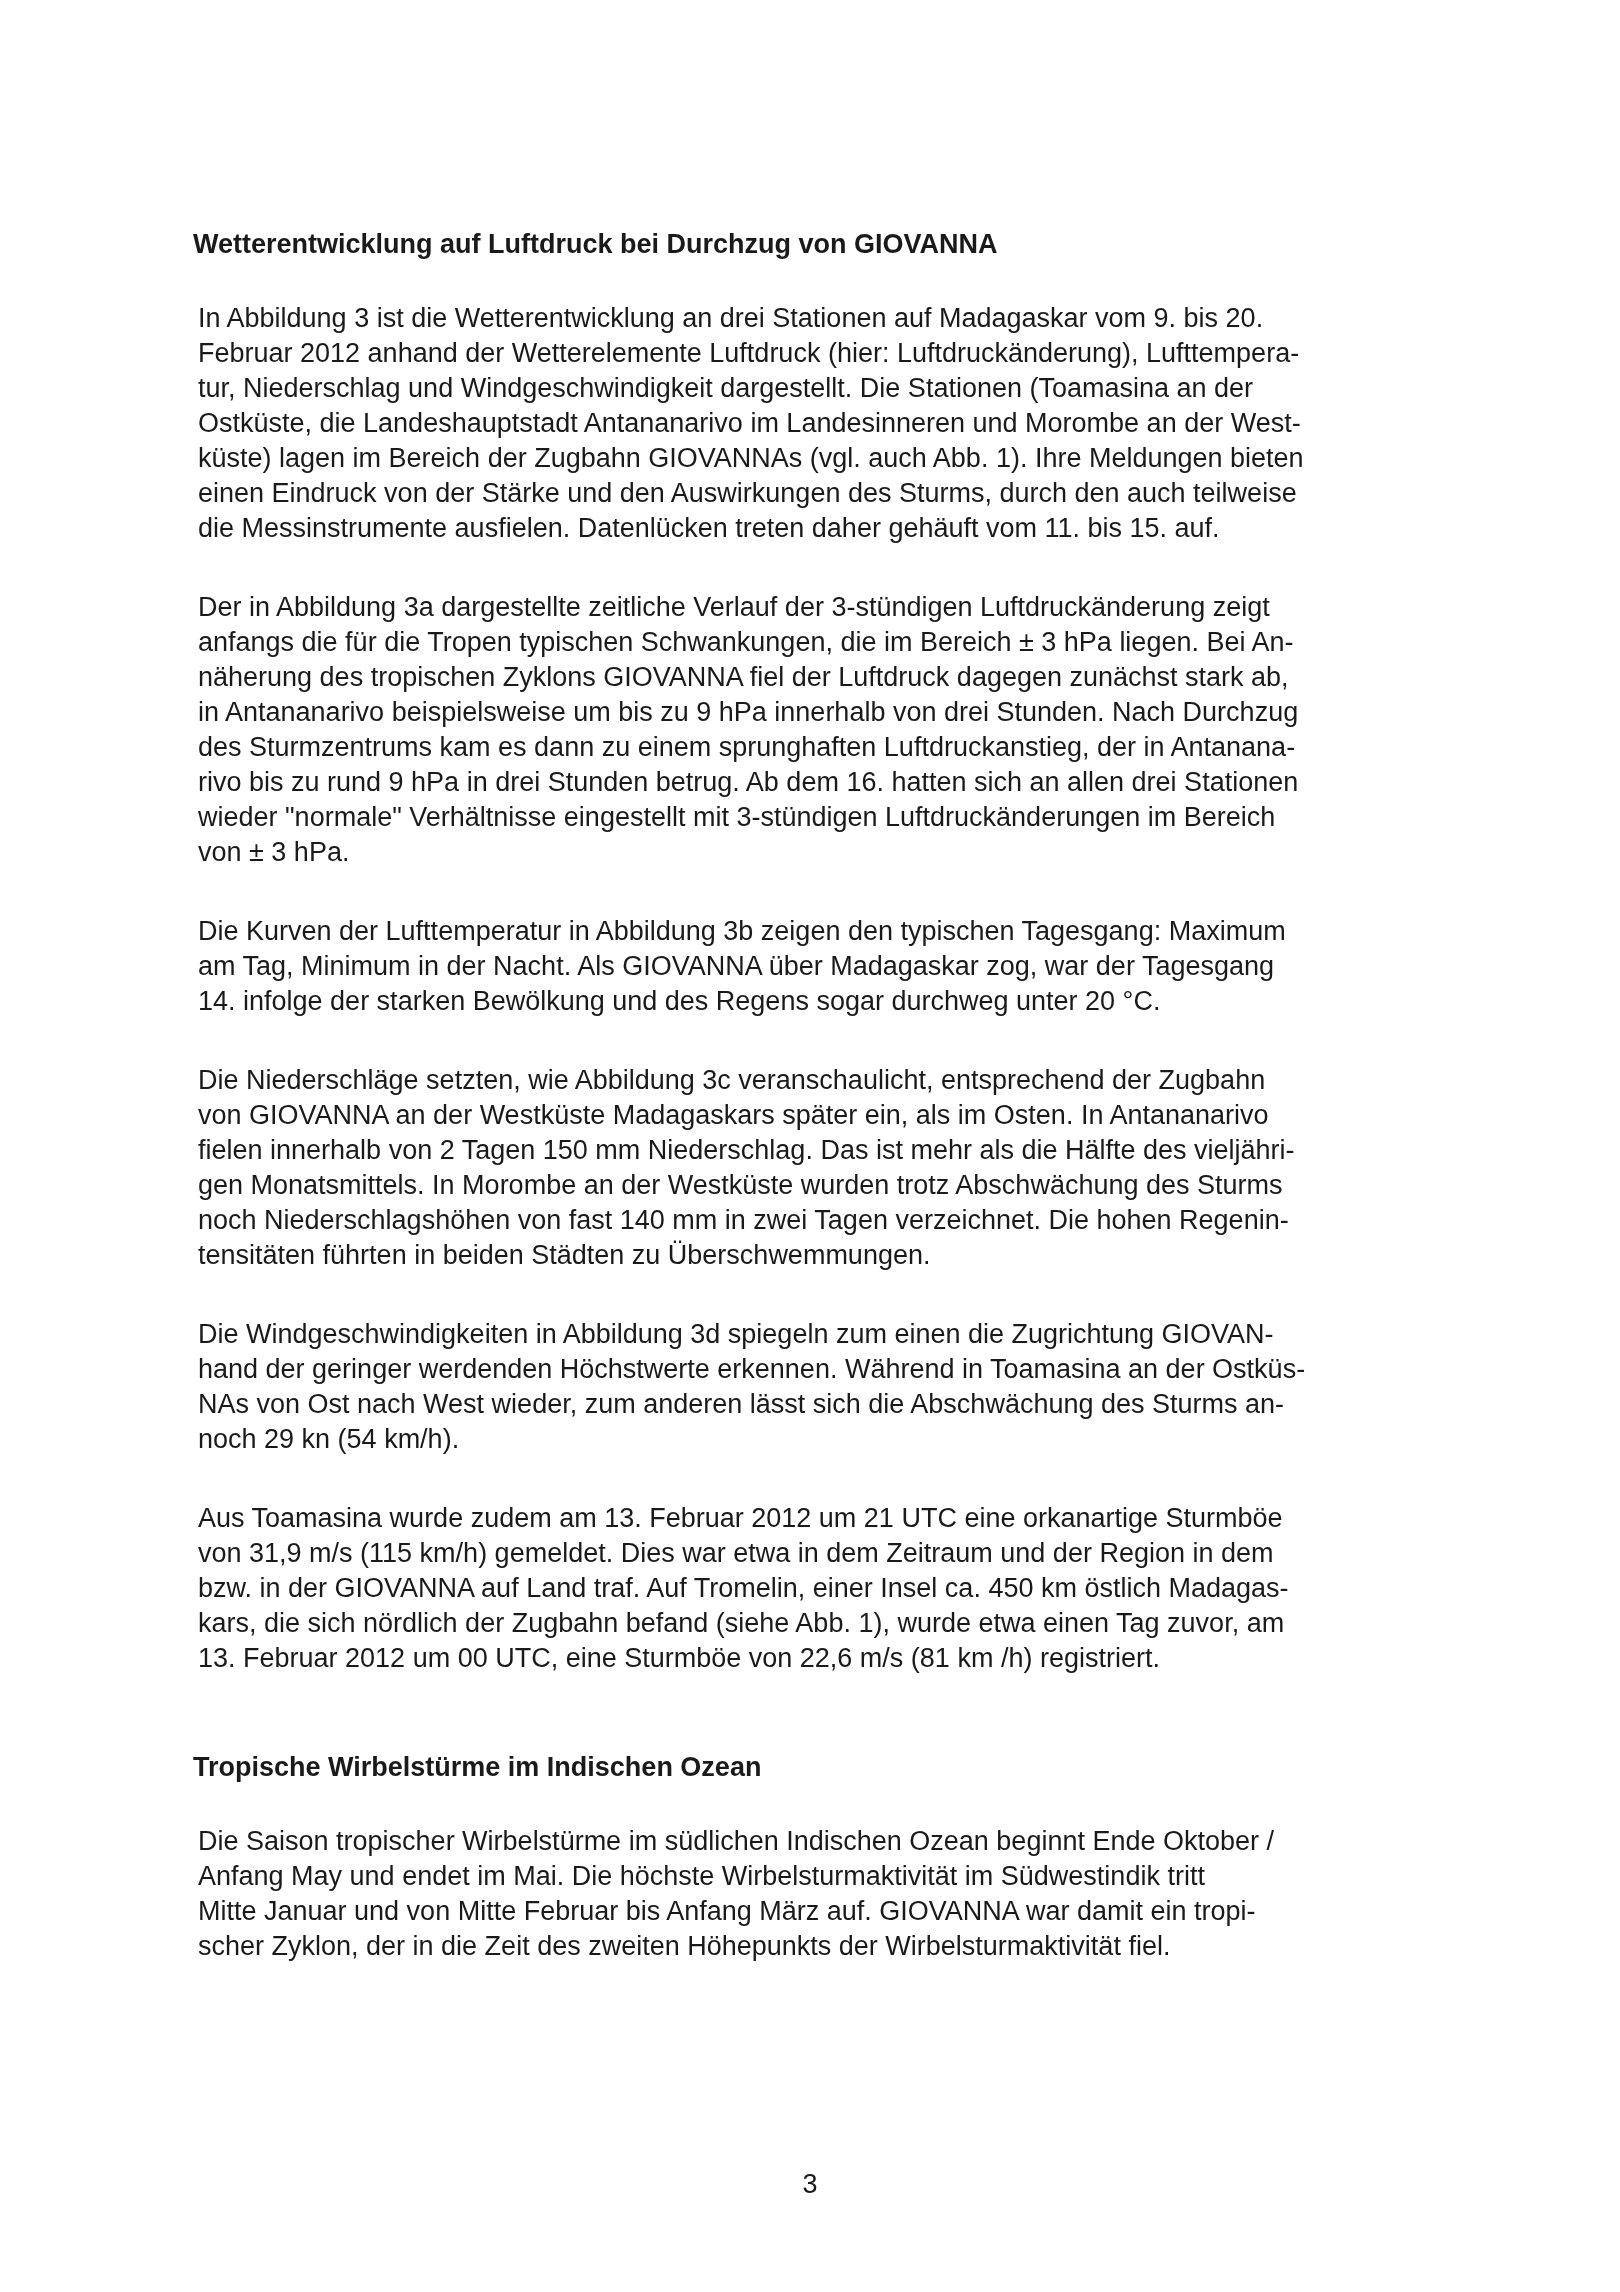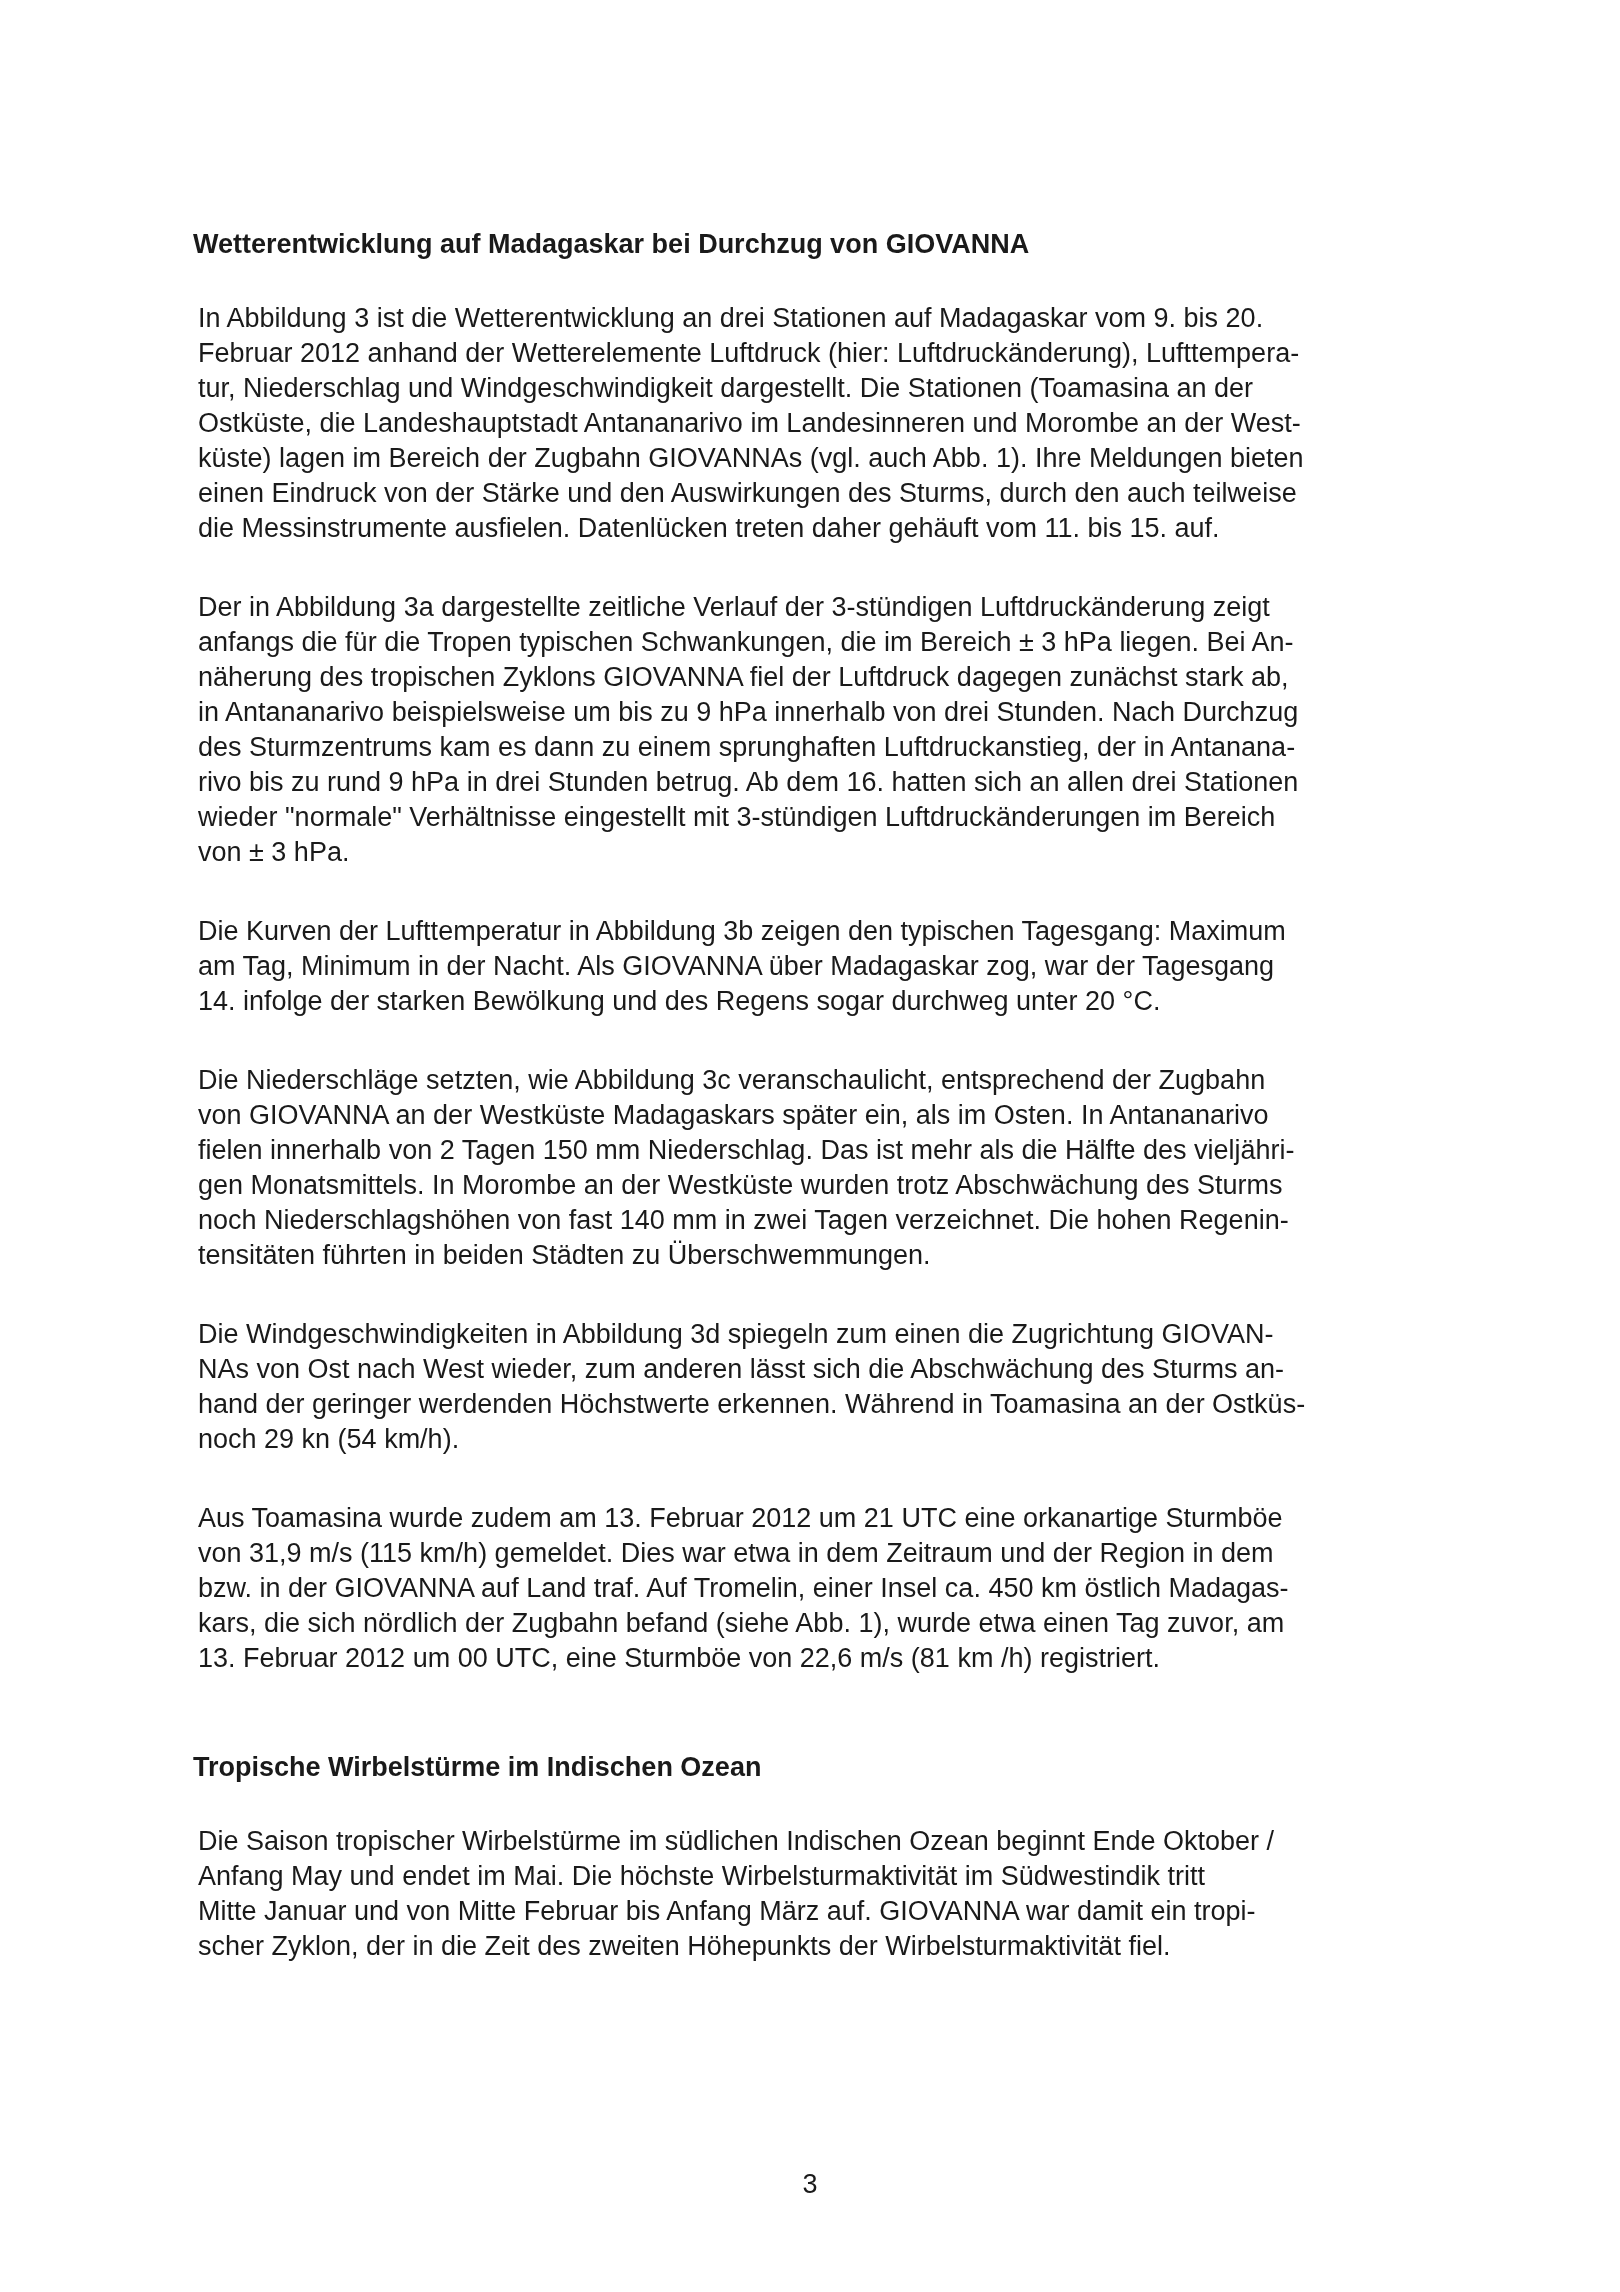--- a/index.html
+++ b/index.html
@@ -12,21 +12,21 @@
   .gap-p { height: 34px; }
   .gap-big { height: 69px; }
   .line { display: block; white-space: nowrap; }
   .pagenum { position: absolute; left: 0; width: 1620px; top: 2169px; text-align: center;
              font-size: 27px; }
 </style>
 </head>
 <body>
 
 <div class="page">
-  <h2>Wetterentwicklung auf Madagaskar bei Durchzug von GIOVANNA</h2>
+  <h2>Wetterentwicklung auf Luftdruck bei Durchzug von GIOVANNA</h2>
   <div class="gap-h"></div>
 
   <p>
     <span class="line">In Abbildung 3 ist die Wetterentwicklung an drei Stationen auf Madagaskar vom 9. bis 20.</span>
     <span class="line">Februar 2012 anhand der Wetterelemente Luftdruck (hier: Luftdruckänderung), Lufttempera-</span>
     <span class="line">tur, Niederschlag und Windgeschwindigkeit dargestellt. Die Stationen (Toamasina an der</span>
     <span class="line">Ostküste, die Landeshauptstadt Antananarivo im Landesinneren und Morombe an der West-</span>
     <span class="line">küste) lagen im Bereich der Zugbahn GIOVANNAs (vgl. auch Abb. 1). Ihre Meldungen bieten</span>
     <span class="line">einen Eindruck von der Stärke und den Auswirkungen des Sturms, durch den auch teilweise</span>
     <span class="line">die Messinstrumente ausfielen. Datenlücken treten daher gehäuft vom 11. bis 15. auf.</span>
@@ -57,22 +57,22 @@
     <span class="line">von GIOVANNA an der Westküste Madagaskars später ein, als im Osten. In Antananarivo</span>
     <span class="line">fielen innerhalb von 2 Tagen 150 mm Niederschlag. Das ist mehr als die Hälfte des vieljähri-</span>
     <span class="line">gen Monatsmittels. In Morombe an der Westküste wurden trotz Abschwächung des Sturms</span>
     <span class="line">noch Niederschlagshöhen von fast 140 mm in zwei Tagen verzeichnet. Die hohen Regenin-</span>
     <span class="line">tensitäten führten in beiden Städten zu Überschwemmungen.</span>
   </p>
   <div class="gap-p"></div>
 
   <p>
     <span class="line">Die Windgeschwindigkeiten in Abbildung 3d spiegeln zum einen die Zugrichtung GIOVAN-</span>
+    <span class="line">hand der geringer werdenden Höchstwerte erkennen. Während in Toamasina an der Ostküs-</span>
     <span class="line">NAs von Ost nach West wieder, zum anderen lässt sich die Abschwächung des Sturms an-</span>
-    <span class="line">hand der geringer werdenden Höchstwerte erkennen. Während in Toamasina an der Ostküs-</span>
     <span class="line">noch 29 kn (54 km/h).</span>
   </p>
   <div class="gap-p"></div>
 
   <p>
     <span class="line">Aus Toamasina wurde zudem am 13. Februar 2012 um 21 UTC eine orkanartige Sturmböe</span>
     <span class="line">von 31,9 m/s (115 km/h) gemeldet. Dies war etwa in dem Zeitraum und der Region in dem</span>
     <span class="line">bzw. in der GIOVANNA auf Land traf. Auf Tromelin, einer Insel ca. 450 km östlich Madagas-</span>
     <span class="line">kars, die sich nördlich der Zugbahn befand (siehe Abb. 1), wurde etwa einen Tag zuvor, am</span>
     <span class="line">13. Februar 2012 um 00 UTC, eine Sturmböe von 22,6 m/s (81 km /h) registriert.</span>

